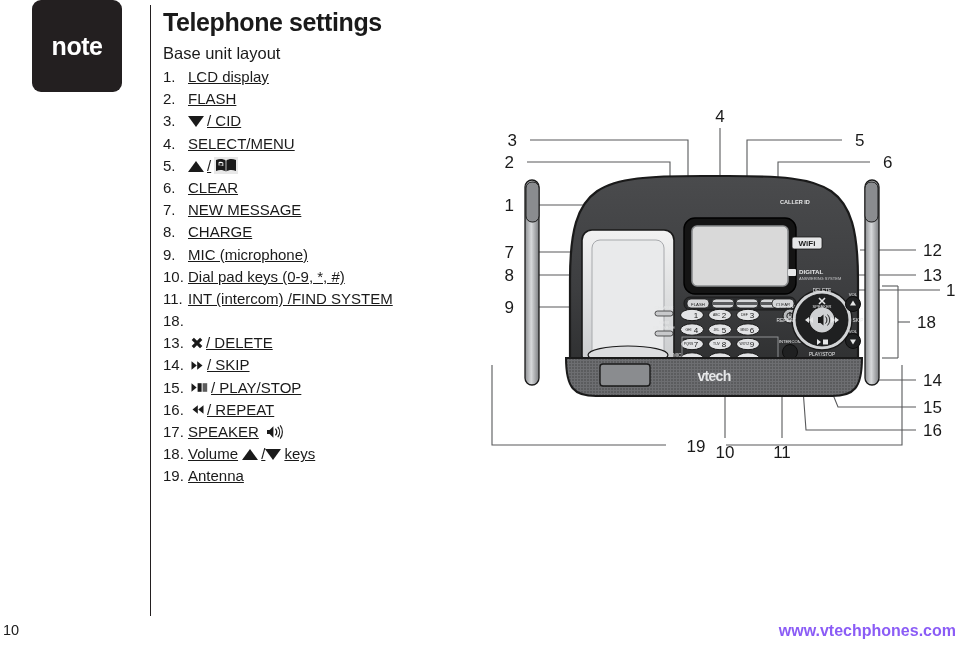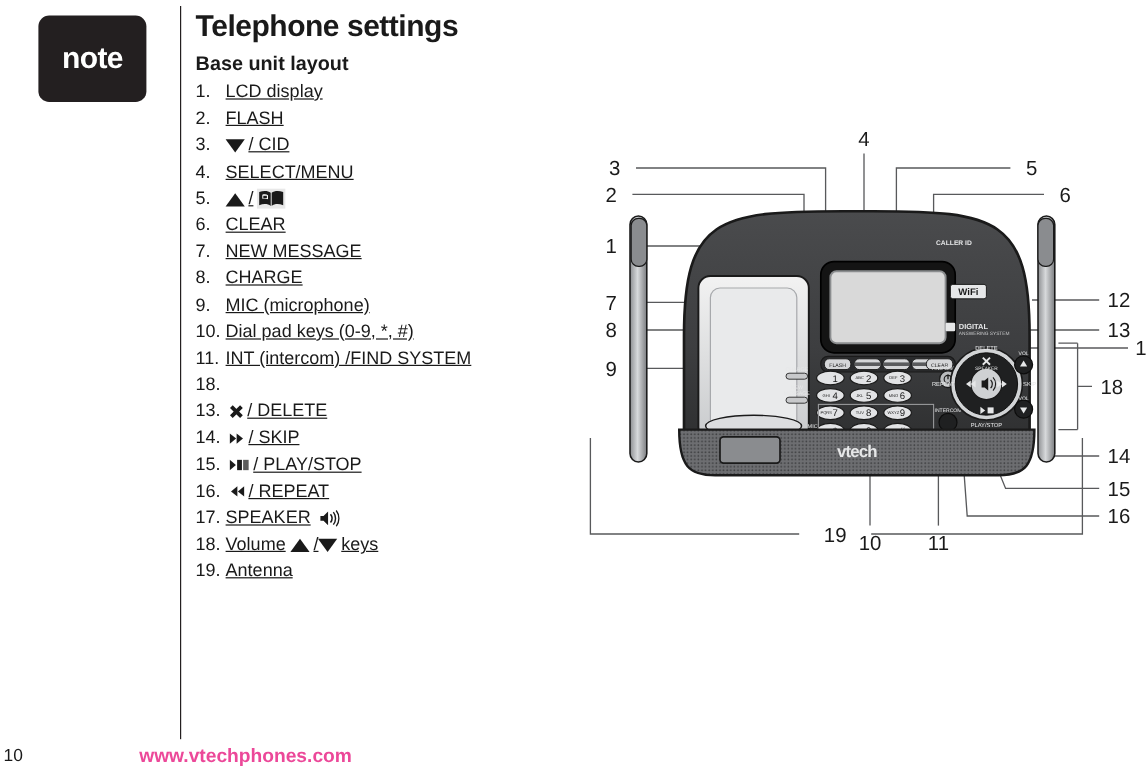--- a/index.html
+++ b/index.html
@@ -15,22 +15,22 @@
   #page {
     position: relative;
     width: 956px;
     height: 648px;
     background: #fff;
   }
 
   
   #note-badge {
     position: absolute;
-    left: 32px; top: 13px;
-    width: 90px; height: 72px;
+    left: 32px; top: 0;
+    width: 90px; height: 92px;
     background: #231f20;
     border-radius: 9px;
     display: flex;
     align-items: center;
     justify-content: center;
   }
   #note-badge .note-text {
     color: #ffffff;
     font-weight: bold;
     font-size: 25px;
@@ -55,21 +55,21 @@
   #page-title {
     font-size: 25px;
     font-weight: bold;
     letter-spacing: -0.4px;
     line-height: 34px;
     margin: 5px 0 0 0;
     color: #1a1a1a;
   }
   #section-title {
     font-size: 16.5px;
-    font-weight: bold;
+    font-weight: normal;
     line-height: 22px;
     margin: 3px 0 2px 0;
     color: #1a1a1a;
   }
   ol#layout-list {
     list-style: none;
     margin: 0; padding: 0;
     font-size: 15px;
     line-height: 22.2px;
   }
@@ -107,24 +107,24 @@
   
   #footer-page {
     position: absolute;
     left: 3px; bottom: 10px;
     font-size: 14.5px;
     color: #1a1a1a;
   }
   #footer-url {
     position: absolute;
     left: 0; right: 0; bottom: 8px;
-    text-align: left;
+    text-align: right;
     font-size: 16px;
     font-weight: bold;
-    color: #ec4899;
+    color: #8b5cf6;
     padding-left: 116px;
   }
 
   
   #figure {
     position: absolute;
     left: 470px; top: 100px;
     width: 486px; height: 370px;
   }
   #figure svg { display: block; }

